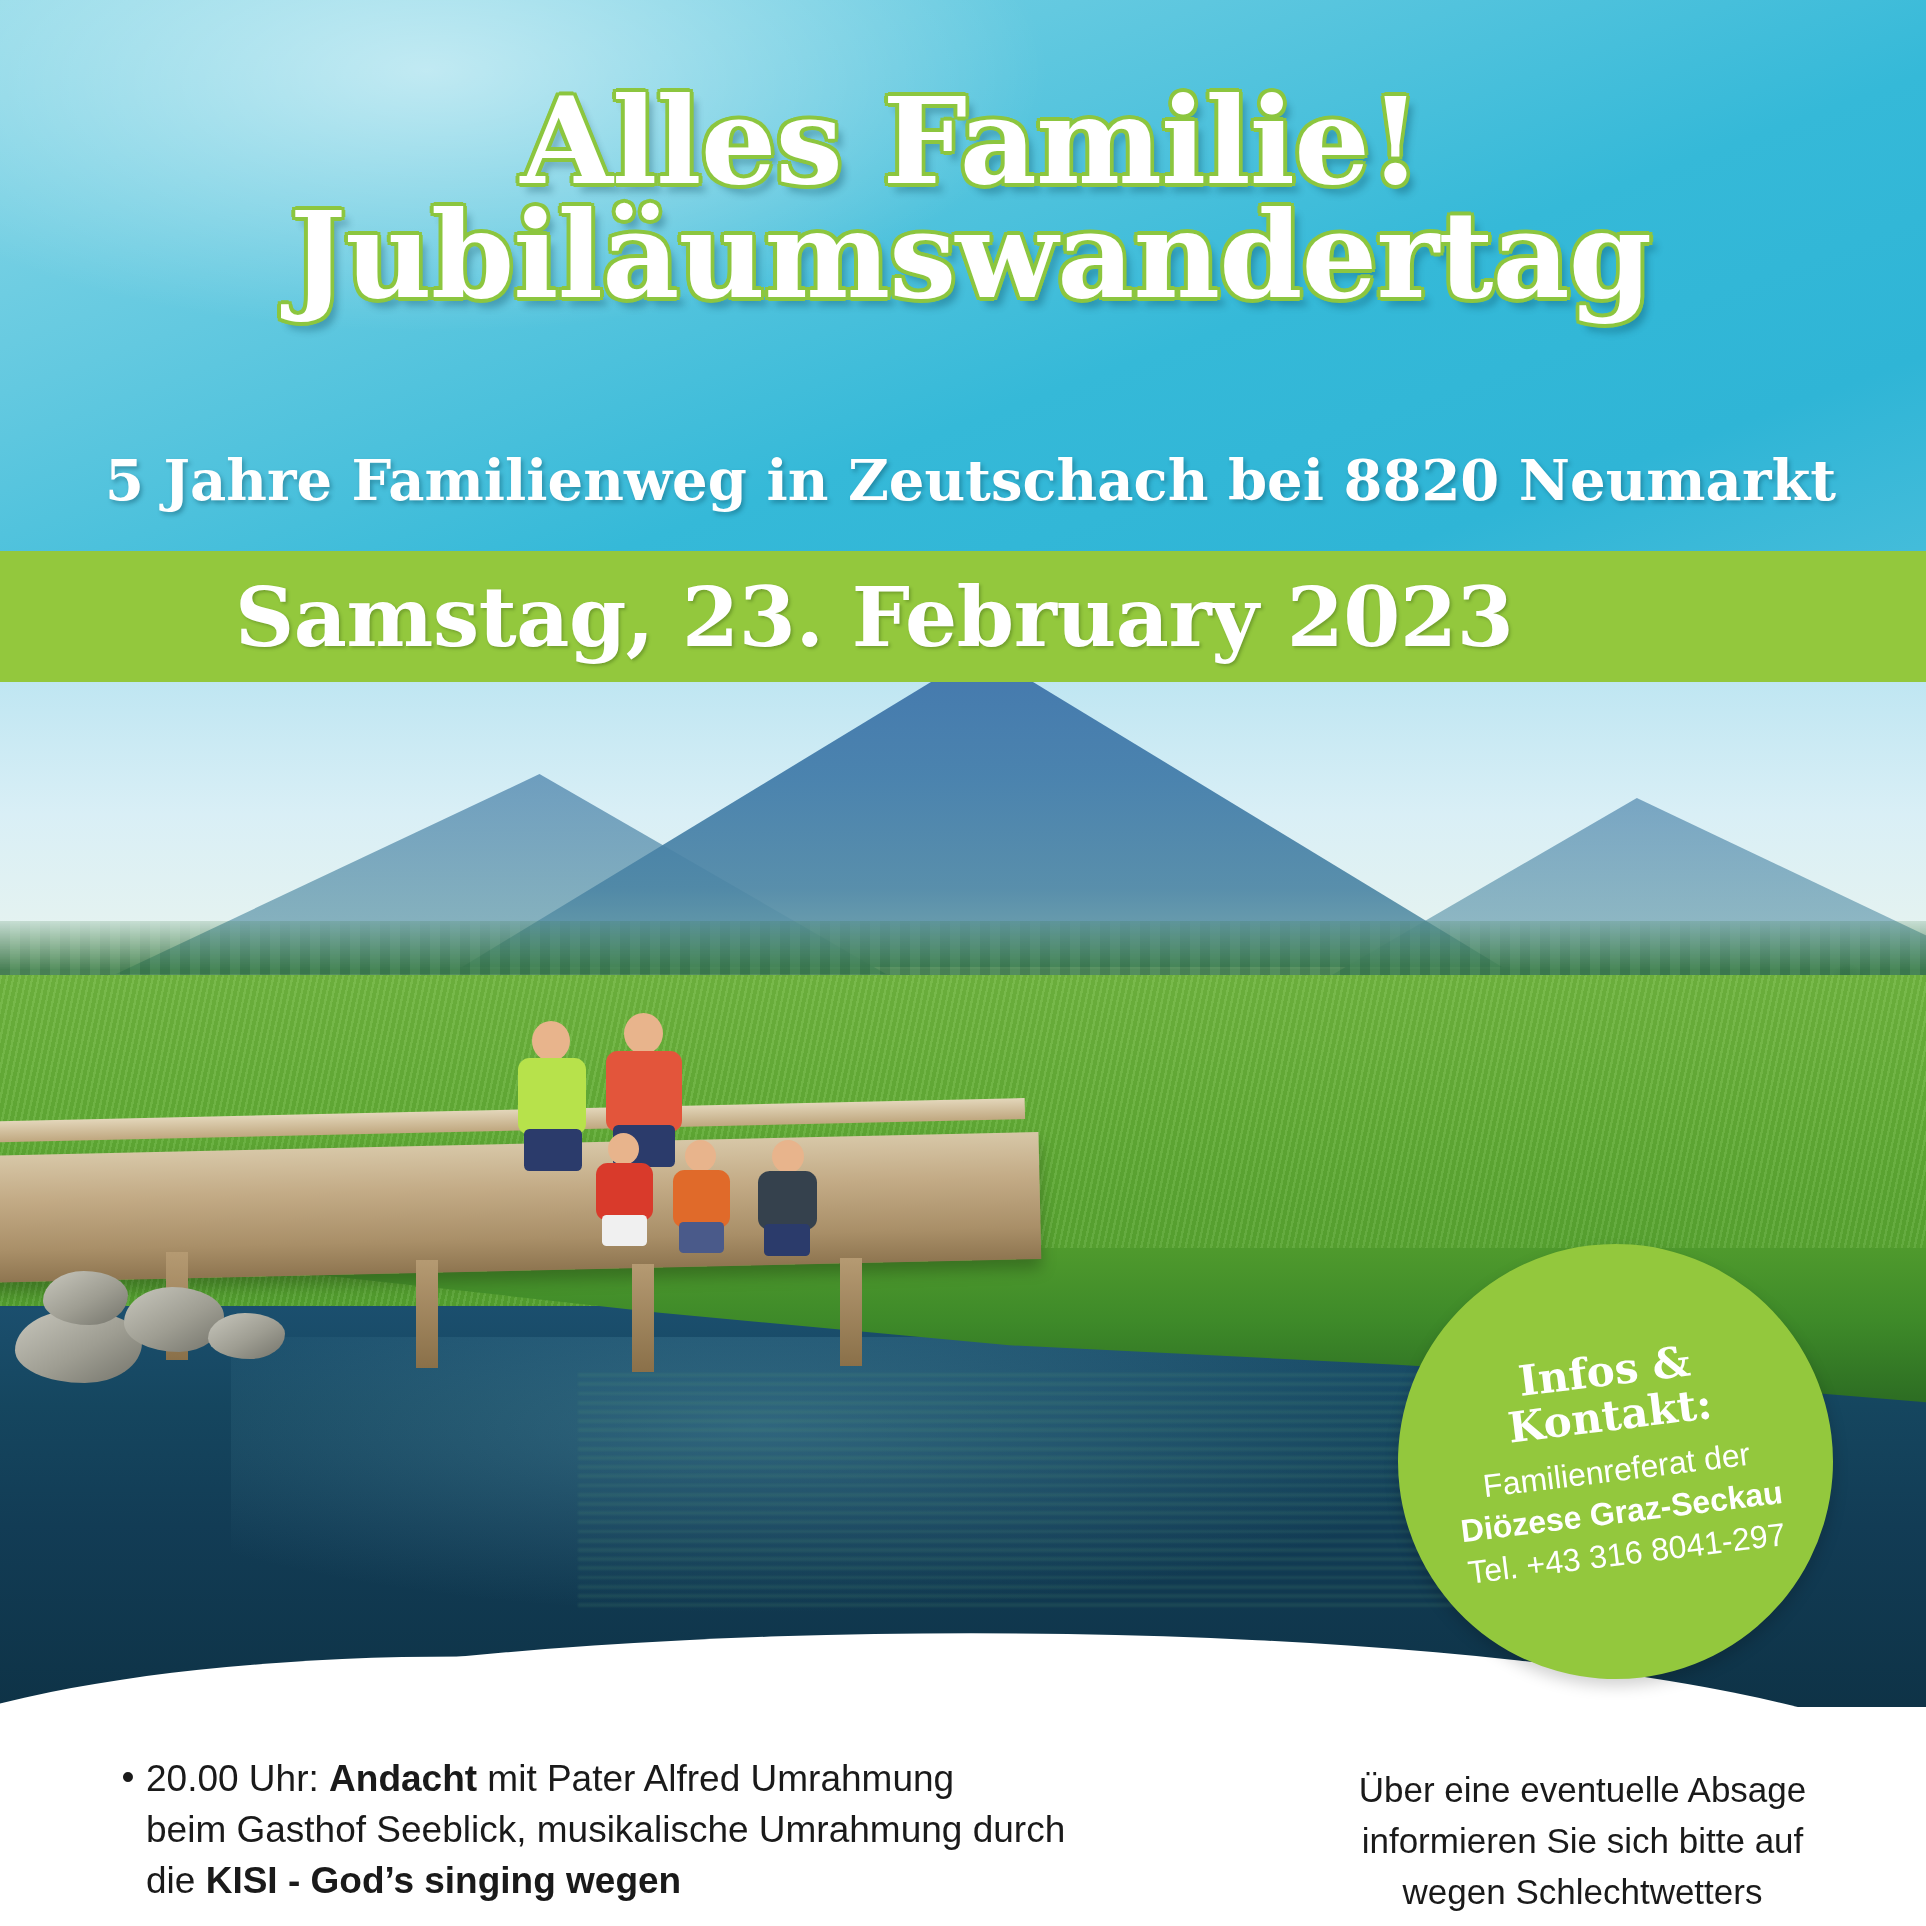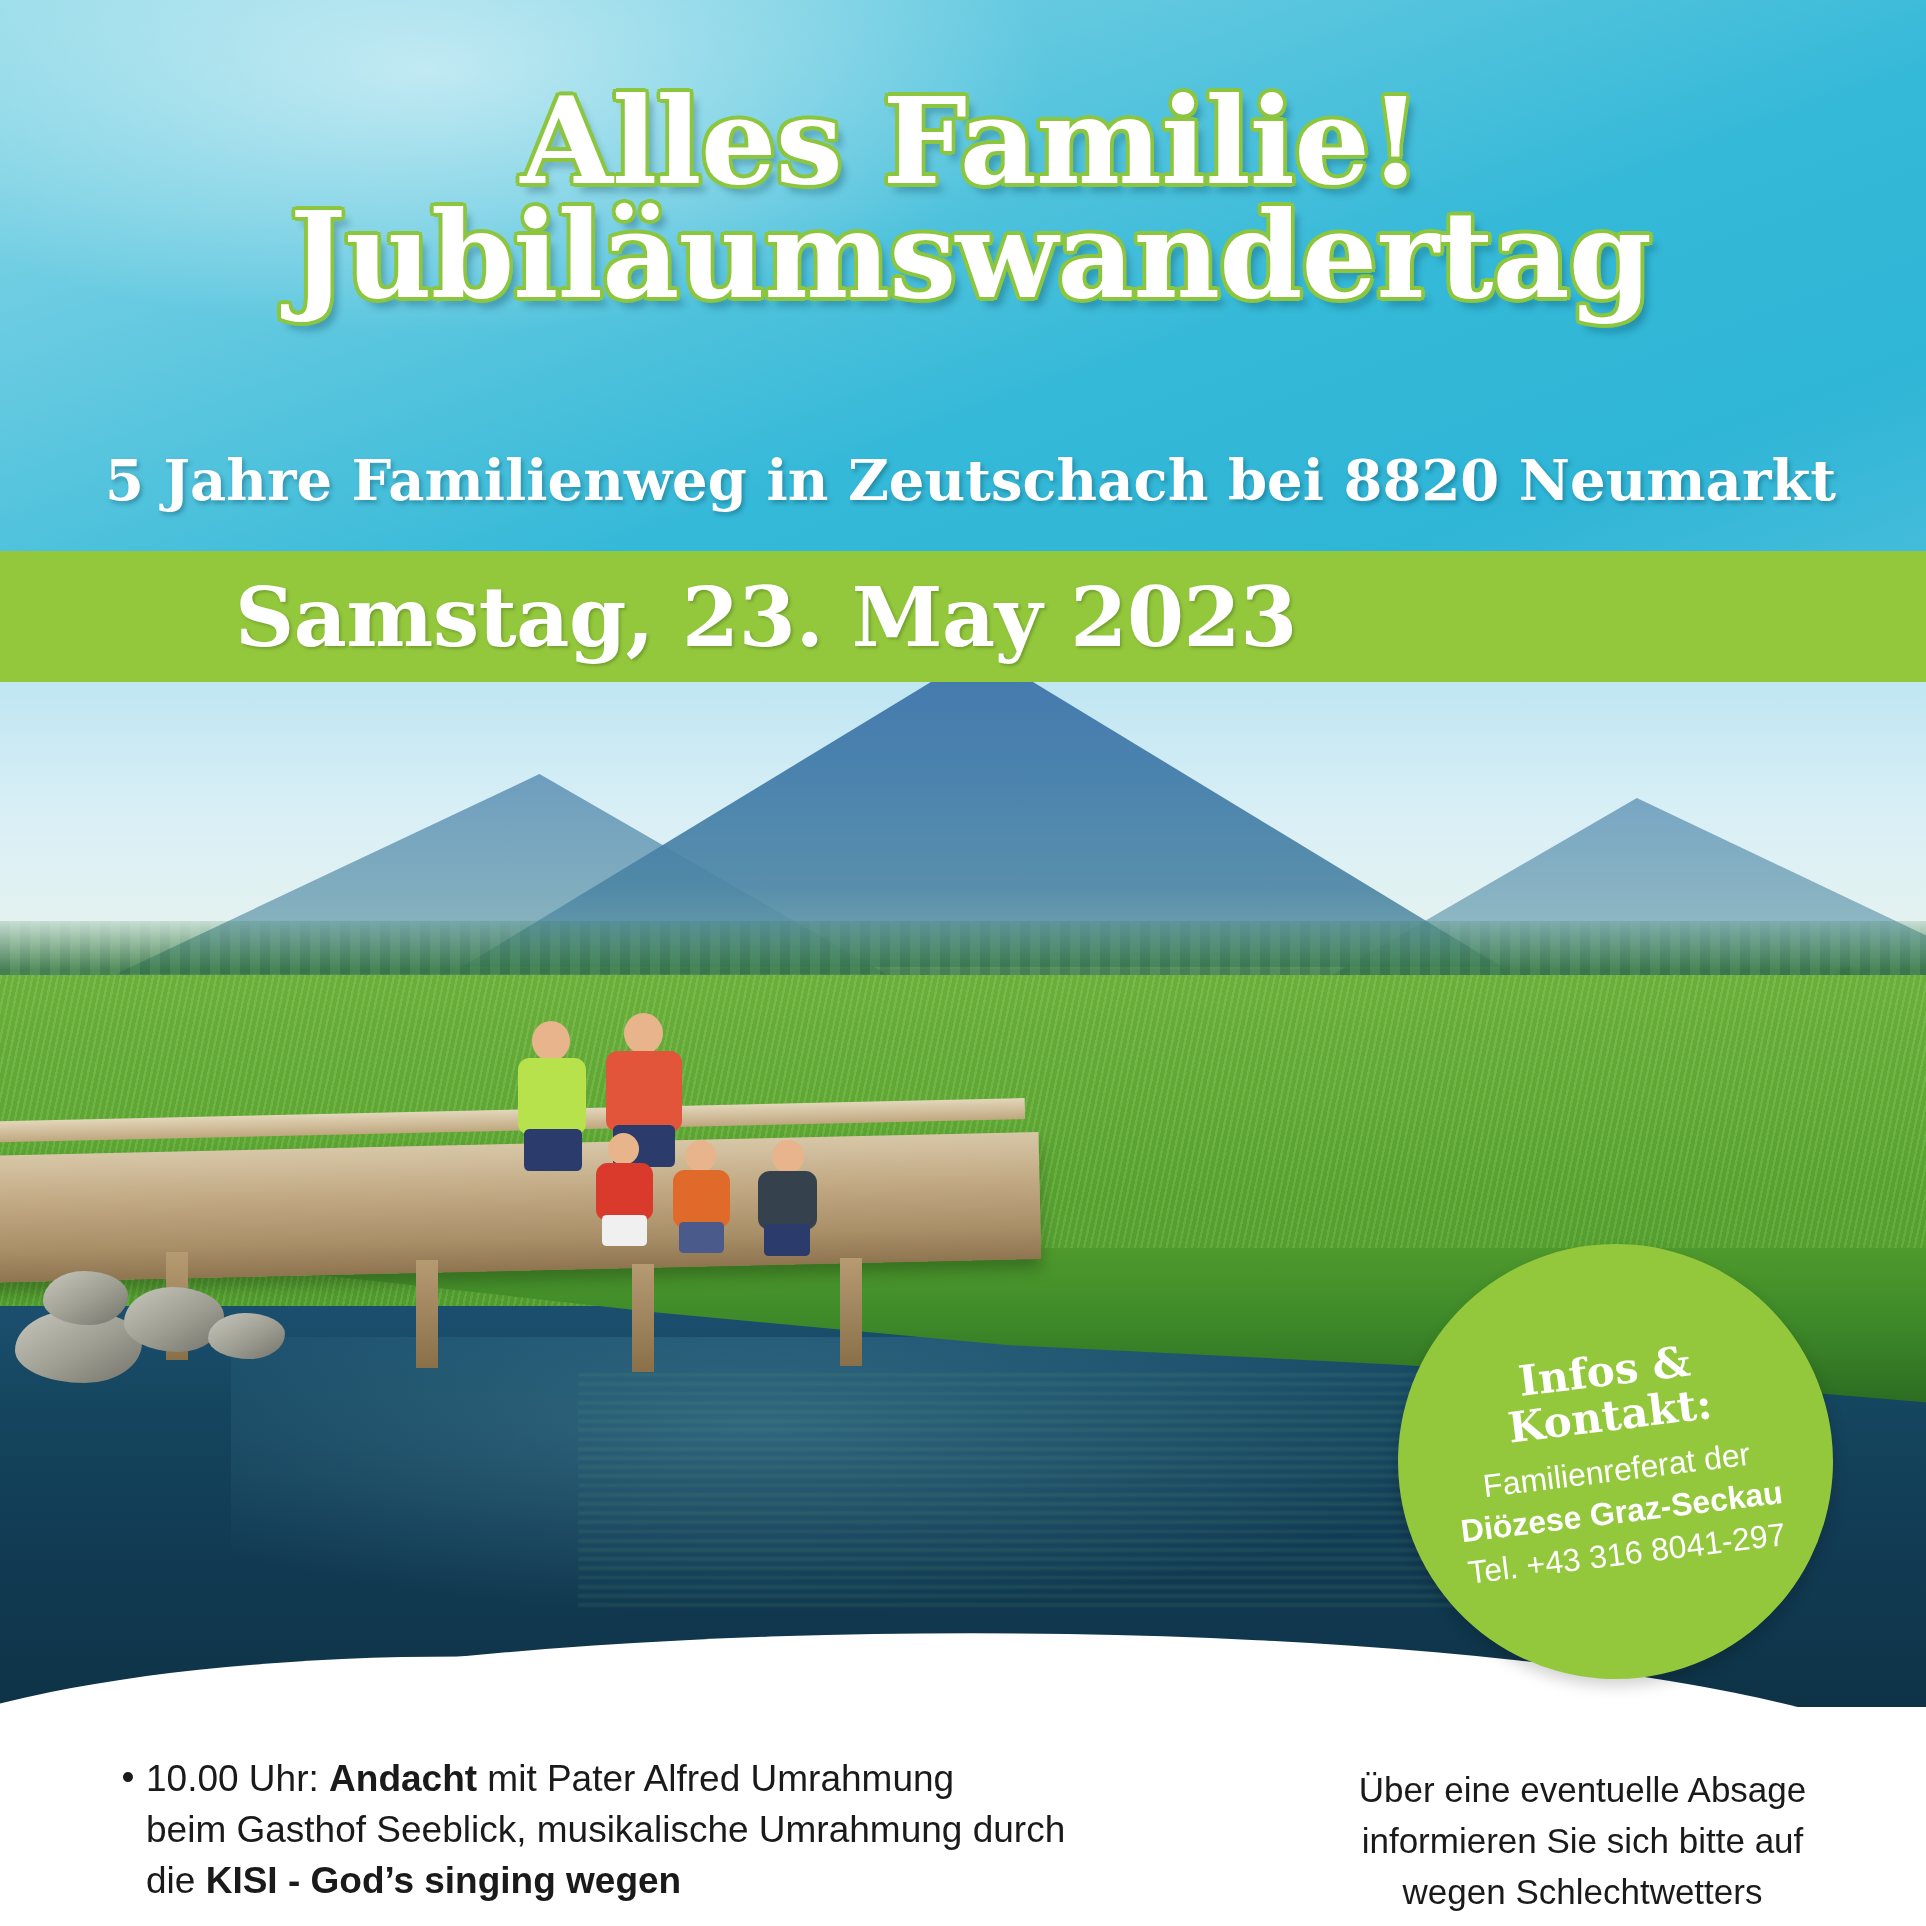--- a/index.html
+++ b/index.html
@@ -291,21 +291,21 @@
   <div class="sky-glow"></div>
 
   <div class="title-block">
     <div class="title-line1">Alles Familie!</div>
     <div class="title-line2">Jubiläumswandertag</div>
   </div>
 
   <div class="subtitle">5 Jahre Familienweg in Zeutschach bei 8820 Neumarkt</div>
 
   <div class="date-band">
-    <div class="date-band-text">Samstag, 23. May 2023</div>
+    <div class="date-band-text">Samstag, 23. February 2023</div>
   </div>
 
   <div class="photo">
     <div class="ph-sky"></div>
     <div class="ph-mtn2"></div>
     <div class="ph-mtn3"></div>
     <div class="ph-mtn"></div>
     <div class="ph-treeline"></div>
     <div class="ph-trees-right"></div>
     <div class="ph-meadow"></div>
@@ -365,21 +365,21 @@
     <div class="info-line">Familienreferat der</div>
     <div class="info-line b">Diözese Graz-Seckau</div>
     <div class="info-line">Tel. +43 316 8041-297</div>
   </div>
 
   <div class="content">
 
     <div class="bullets">
 
       <div class="bullet-item">
-        <span>10.00 Uhr: </span><b>Andacht</b><span> mit Pater Alfred Umrahmung</span><br>
+        <span>20.00 Uhr: </span><b>Andacht</b><span> mit Pater Alfred Umrahmung</span><br>
         <span>beim Gasthof Seeblick, musikalische Umrahmung durch</span><br>
         <span>die </span><b>KISI - God’s singing wegen</b>
       </div>
 
       <div class="bullet-item">
         
         
         
       </div>
 

